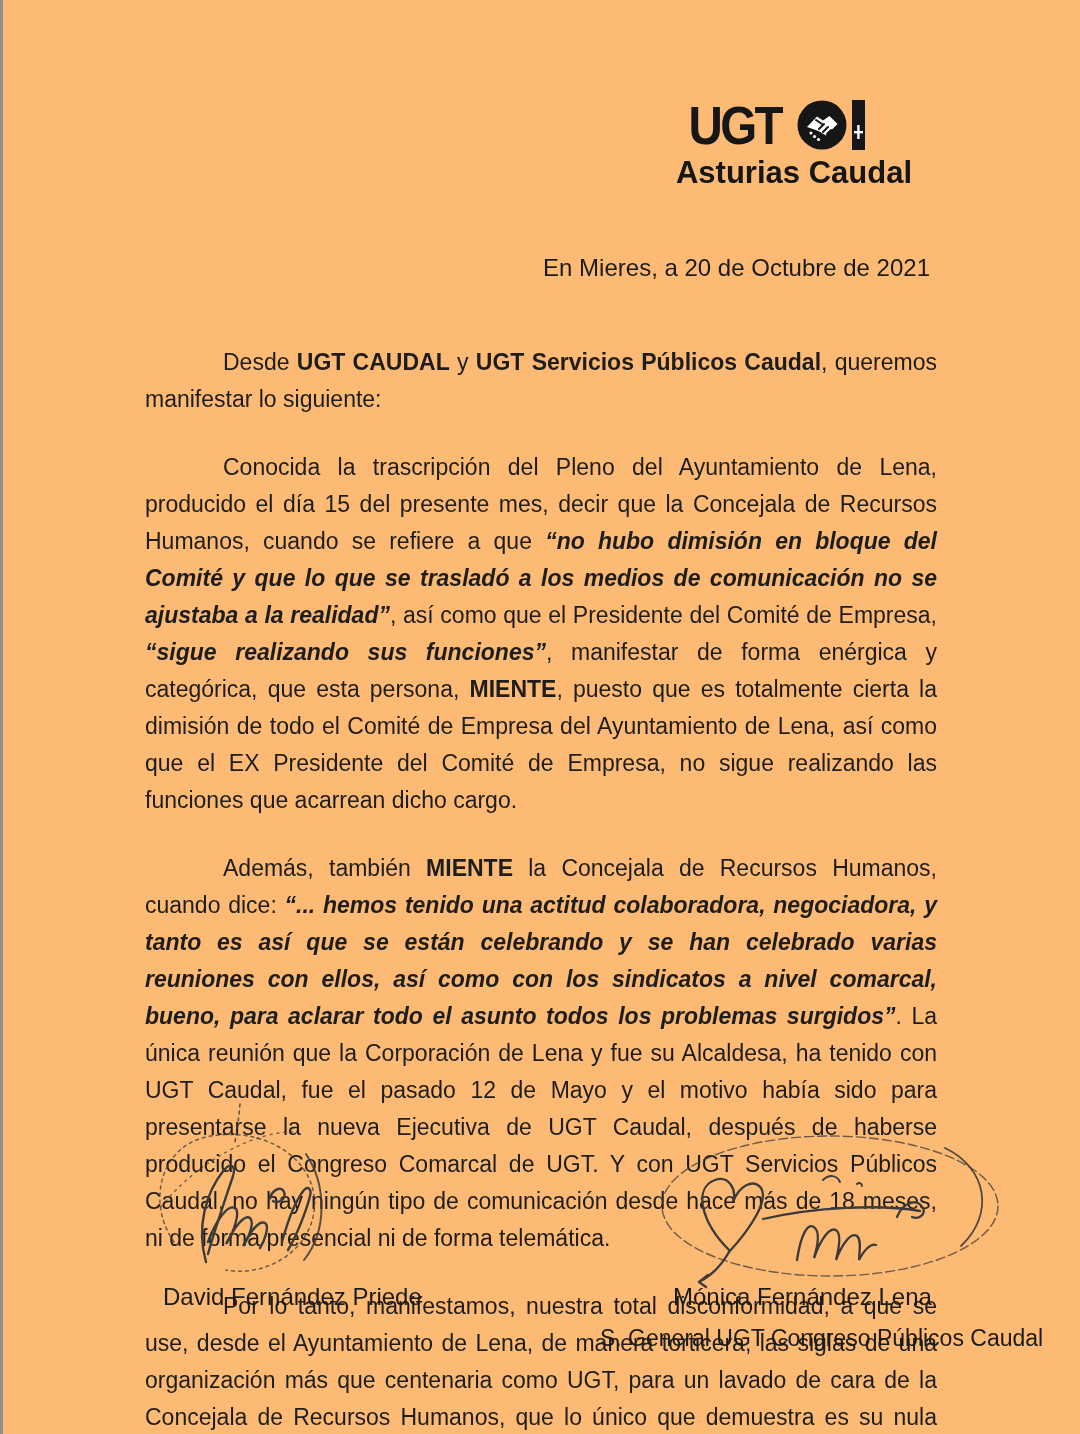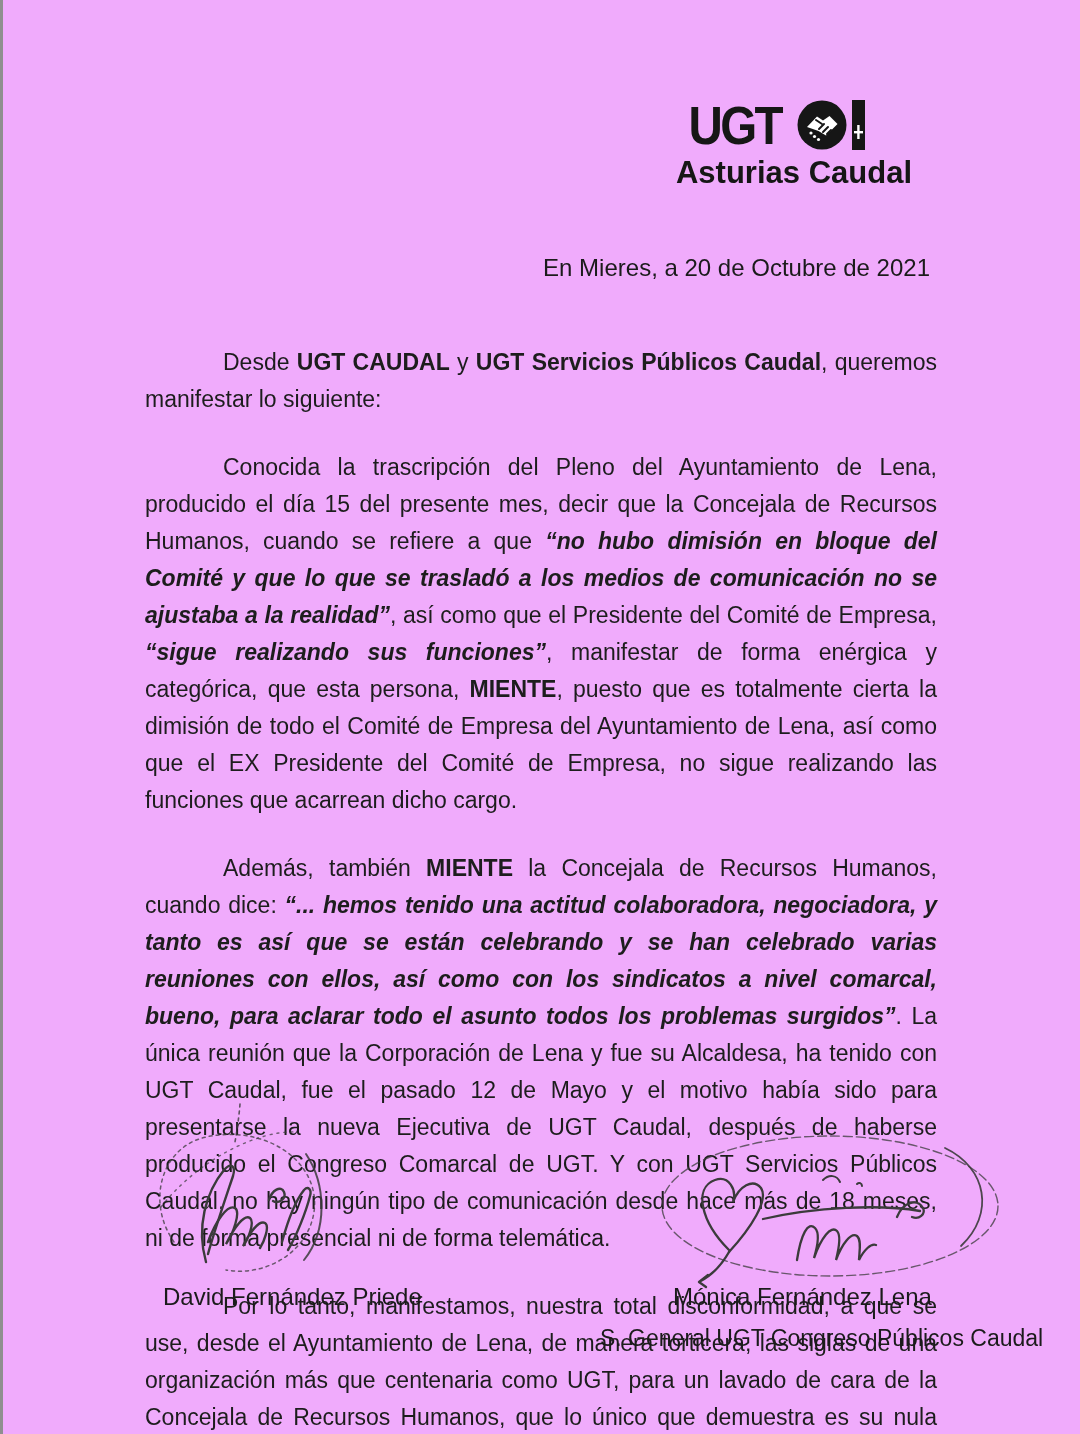--- a/index.html
+++ b/index.html
@@ -1,19 +1,19 @@
 <!DOCTYPE html>
 <html lang="es"><head>
 <meta charset="utf-8">
 <style>
   html,body{margin:0;padding:0;background:#e8e8e8;}
   .page{
     position:relative;
     width:1080px;height:1434px;
-    background:#f0abfc;
+    background:#fdba74;
     font-family:"Liberation Sans", sans-serif;
     color:#1d1d1d;
     overflow:hidden;
     margin:0 auto;
   }
   .scan-edge{position:absolute;left:0;top:0;width:3px;height:100%;background:#8f8f8f;}
 
   
   .logo{position:absolute;top:98px;right:168px;}
   .logo-row{display:flex;align-items:center;gap:16px;}

